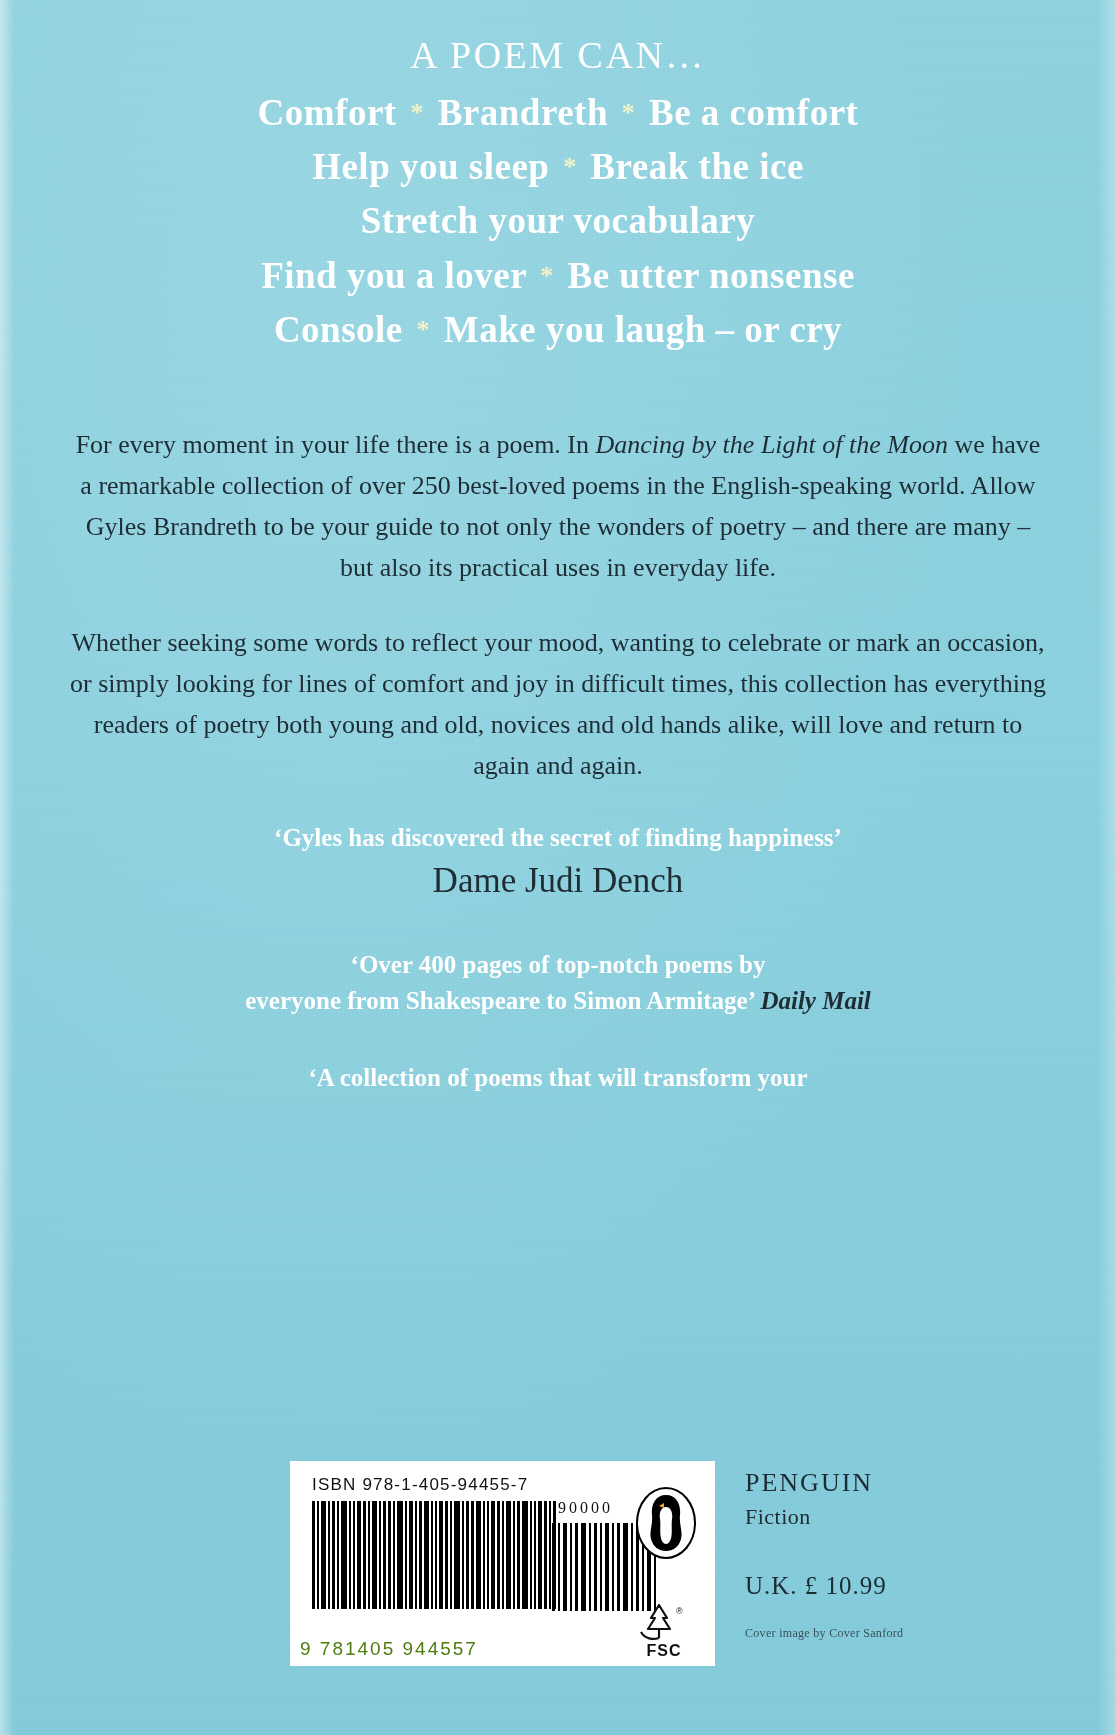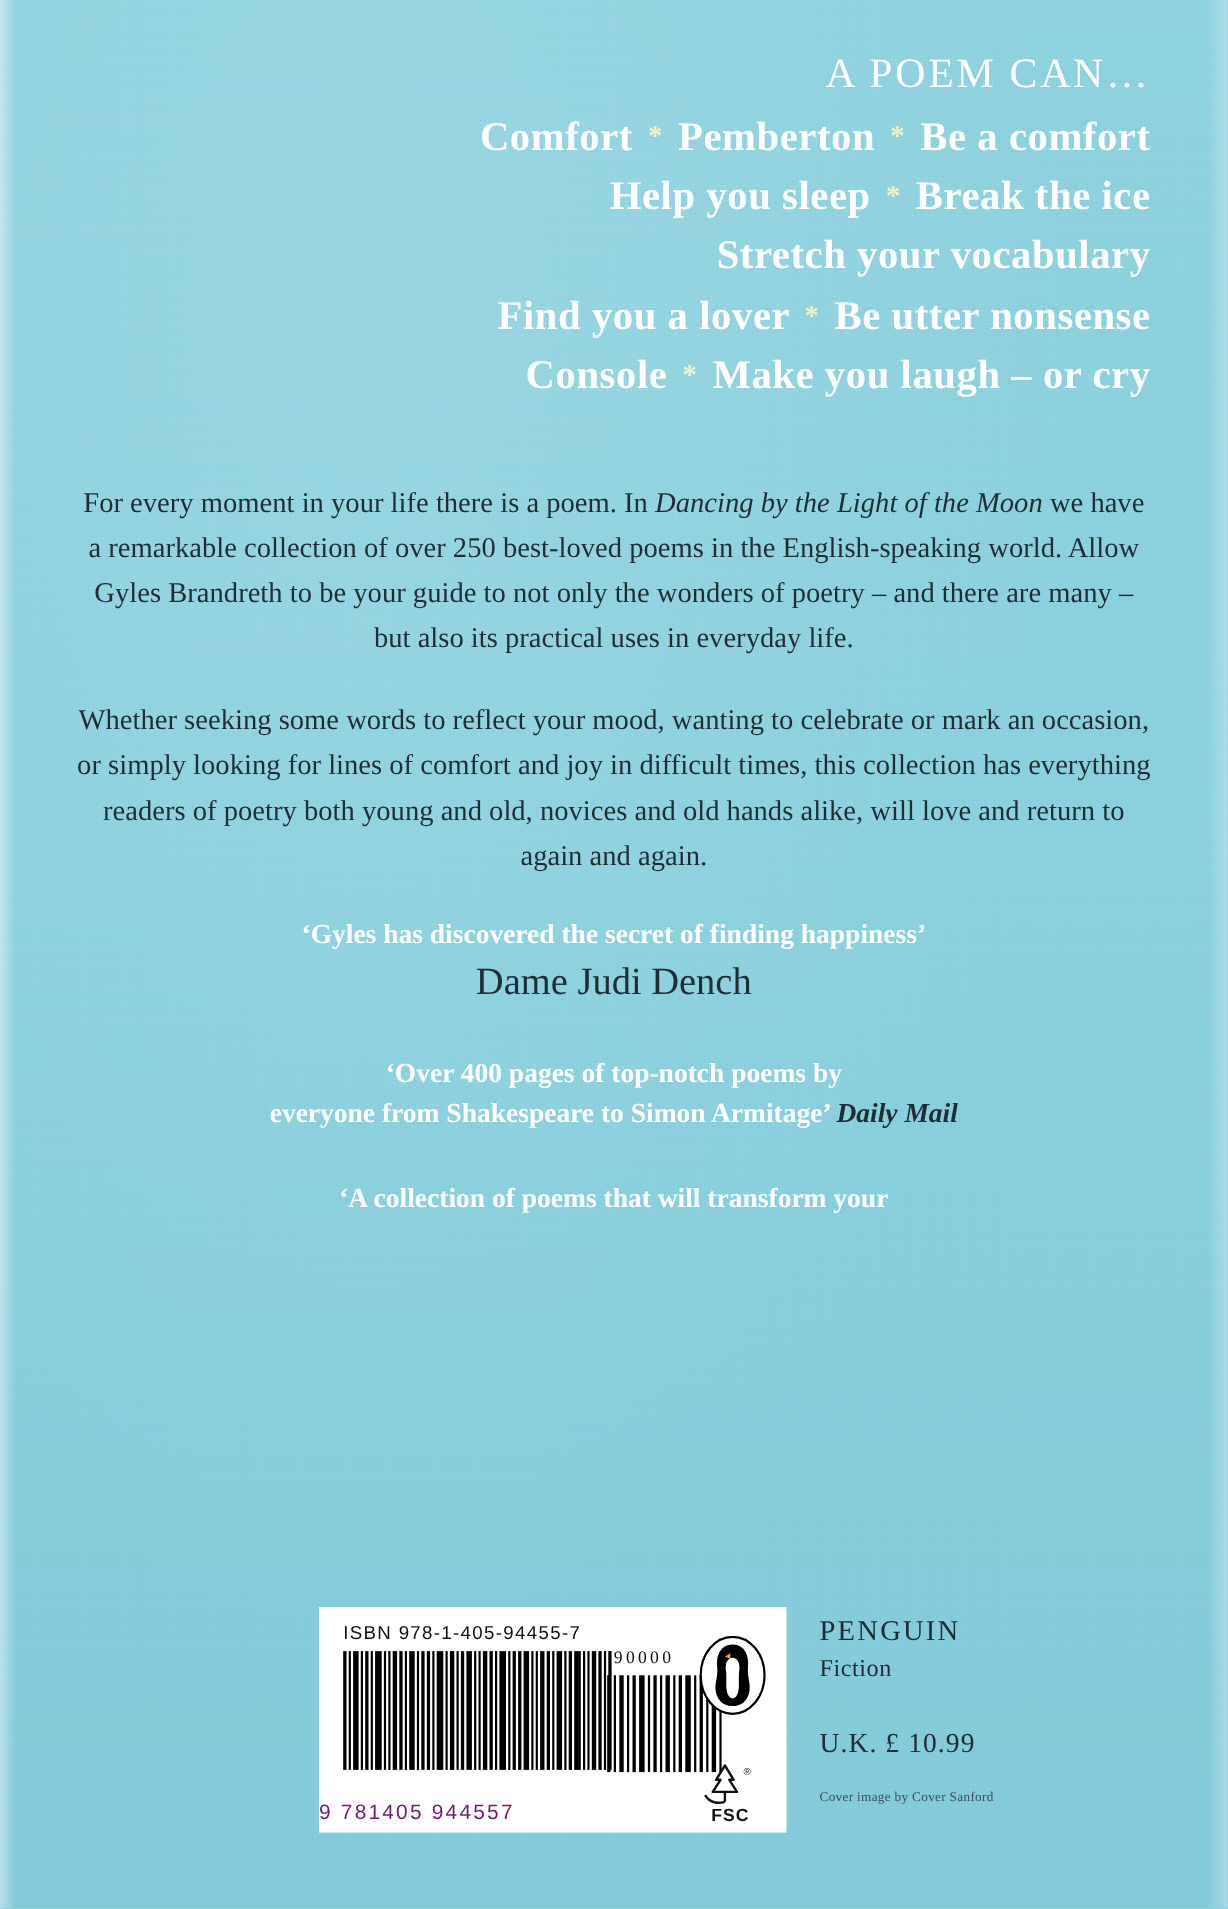--- a/index.html
+++ b/index.html
@@ -42,23 +42,23 @@
   }
   .edge-right {
     position: absolute;
     right: 0; top: 0; bottom: 0;
     width: 18px;
     background: linear-gradient(270deg, rgba(255,255,255,0.30), rgba(255,255,255,0));
     pointer-events: none;
   }
 
   .headline {
-    text-align: right;
+    text-align: center;
     color: #ffffff;
-    padding-top: 46px;
+    padding-top: 34px;
   }
   .headline .kicker {
     font-size: 38px;
     letter-spacing: 2.5px;
     line-height: 1.15;
     font-weight: 400;
   }
   .headline .lines {
     margin-top: 8px;
   }
@@ -162,27 +162,27 @@
     position: absolute;
     left: 268px;
     top: 38px;
     font-family: Liberation Serif, serif;
     font-size: 16px;
     letter-spacing: 3px;
     color: #111;
   }
   .barcode-digits {
     position: absolute;
-    left: 0;
+    left: 10px;
     bottom: 6px;
     width: 250px;
     font-family: "Liberation Sans", sans-serif;
     font-size: 19px;
     letter-spacing: 2px;
-    color: #701a75;
+    color: #4d7c0f;
   }
   .penguin-logo {
     position: absolute;
     right: 18px;
     top: 26px;
     width: 62px;
     height: 72px;
   }
   .fsc-logo {
     position: absolute;
@@ -239,21 +239,21 @@
   <div class="texture"></div>
   <div class="edge-left"></div>
   <div class="edge-right"></div>
 
   <div class="headline">
     <div class="kicker">A POEM CAN…</div>
     <div class="lines">
       <div class="line">
         <span>Comfort</span>
         <span class="star">*</span>
-        <span>Pemberton</span>
+        <span>Brandreth</span>
         <span class="star">*</span>
         <span>Be a comfort</span>
       </div>
       <div class="line">
         <span>Help you sleep</span>
         <span class="star">*</span>
         <span>Break the ice</span>
       </div>
       <div class="line">
         <span>Stretch your vocabulary</span>

